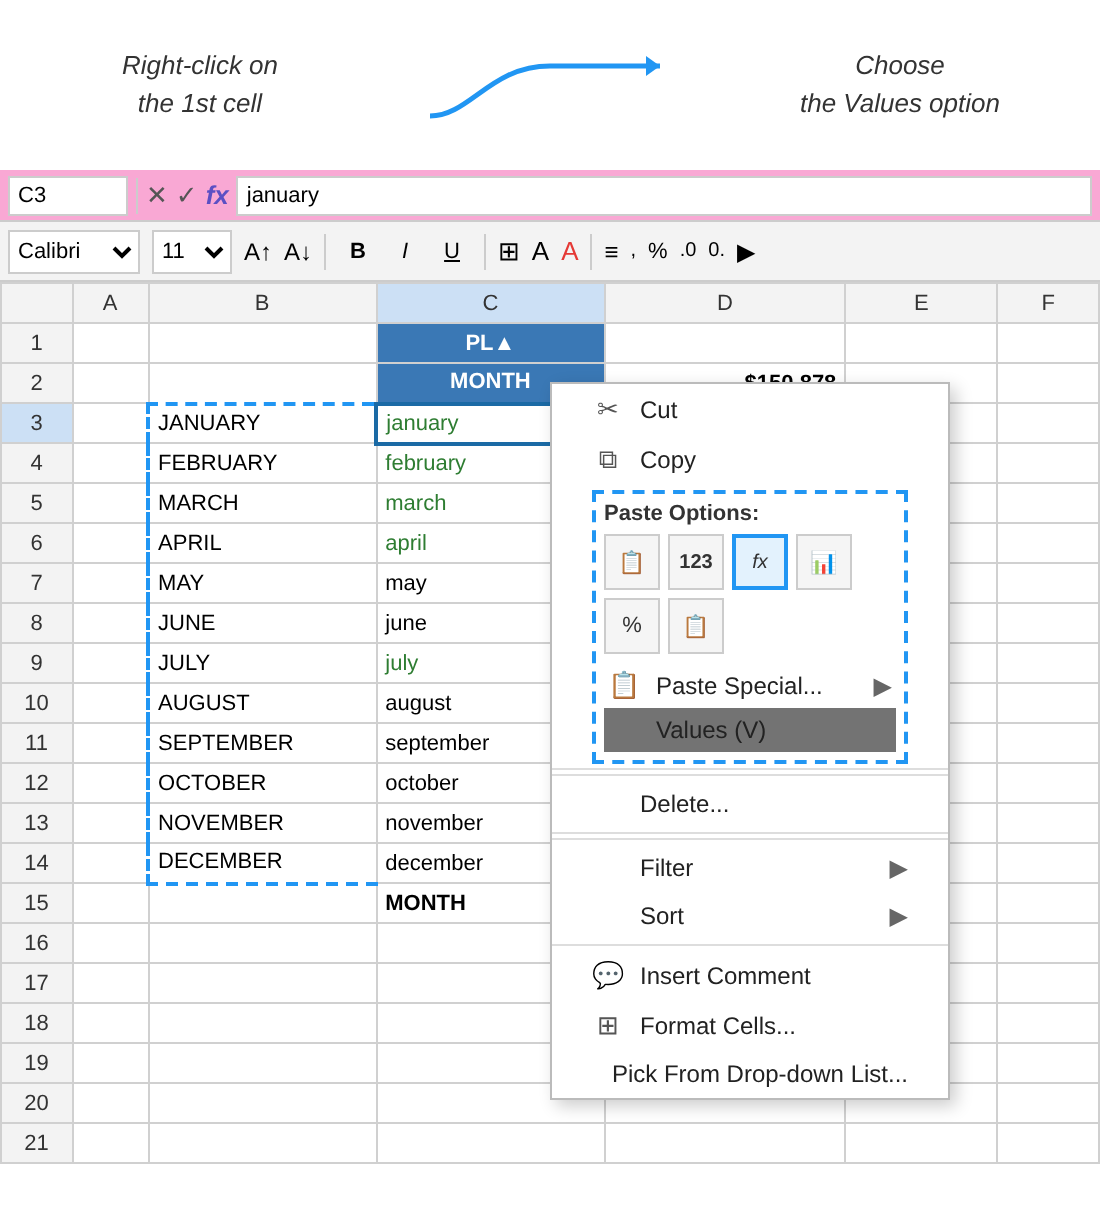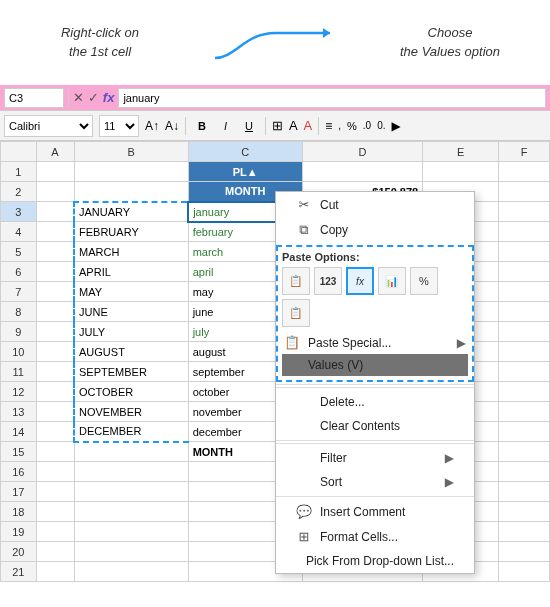--- a/index.html
+++ b/index.html
@@ -106,21 +106,21 @@
     .toolbar {
       display: flex;
       align-items: center;
       background: #f3f3f3;
       border-bottom: 1px solid #ccc;
       height: 30px;
       padding: 0 4px;
       gap: 6px;
     }
     .font-select {
-      width: 89px;
+      width: 66px;
       font-size: 11px;
       height: 22px;
       border: 1px solid #ccc;
       background: #fff;
     }
     .font-size-select {
       width: 40px;
       font-size: 11px;
       height: 22px;
       border: 1px solid #ccc;
@@ -519,21 +519,21 @@
       <div class="menu-item">
         <span class="menu-icon">✂</span>
         <span>Cut</span>
       </div>
 
       <div class="menu-item">
         <span class="menu-icon">⧉</span>
         <span>Copy</span>
       </div>
 
-      <div style="border:2px dashed #2196F3;margin:2px 0;padding:4px;">
+      <div style="border:2px dashed #2196F3;margin:2px 20px;padding:4px;">
         <div class="paste-options-label">Paste Options:</div>
         <div class="paste-icons-row">
           <div class="paste-icon-btn">📋</div>
           <div class="paste-icon-btn" style="font-size:10px;font-weight:bold;">123</div>
           <div class="paste-icon-btn active-paste" style="font-size:10px;font-style:italic;">fx</div>
           <div class="paste-icon-btn" style="font-size:11px;">📊</div>
           <div class="paste-icon-btn" style="font-size:11px;">%</div>
           <div class="paste-icon-btn">📋</div>
         </div>
 
@@ -550,24 +550,20 @@
       </div>
       <div class="menu-sep"></div>
 
       <div class="menu-sep"></div>
 
       <div class="menu-item">
         <span class="menu-icon"></span>
         <span>Delete...</span>
       </div>
 
-      <div class="menu-item">
-        <span class="menu-icon"></span>
-        <span>Clear Contents</span>
-      </div>
       <div class="menu-sep"></div>
 
       <div class="menu-sep"></div>
 
       <div class="menu-item">
         <span class="menu-icon"></span>
         <span>Filter</span>
         <span class="menu-arrow">▶</span>
       </div>
 

